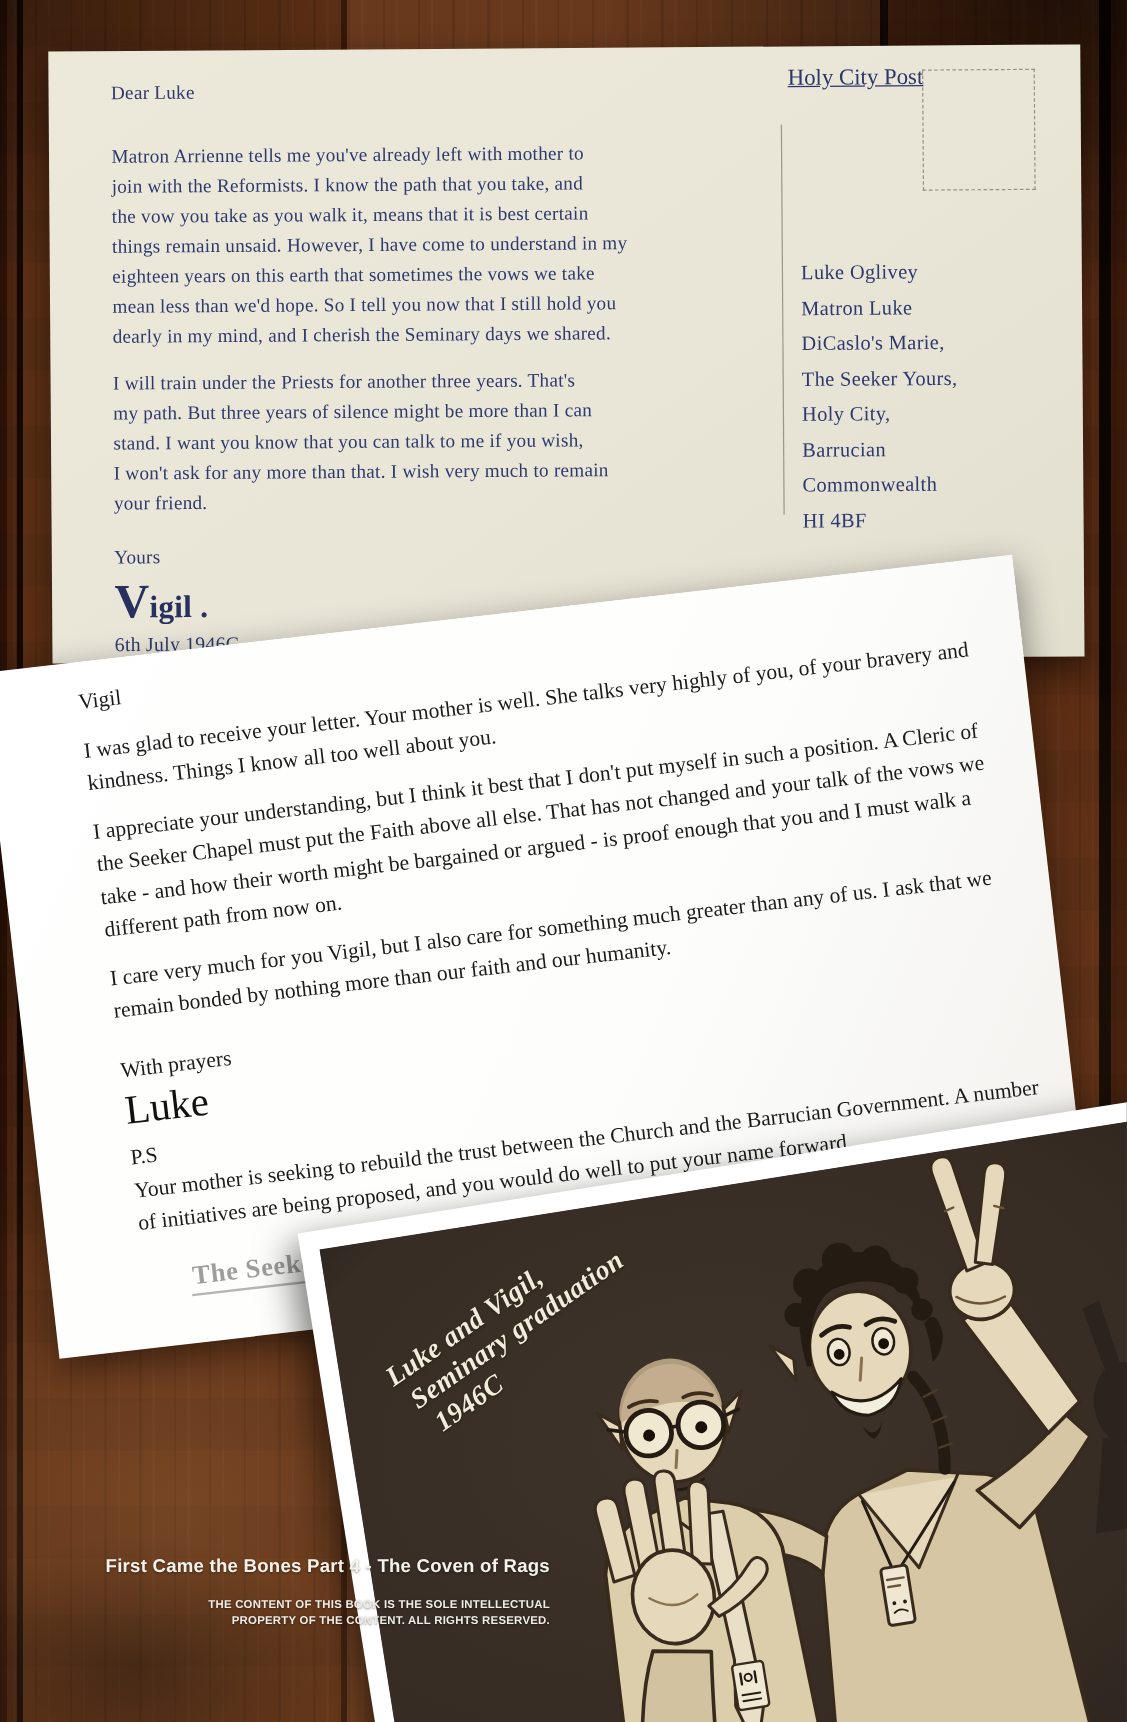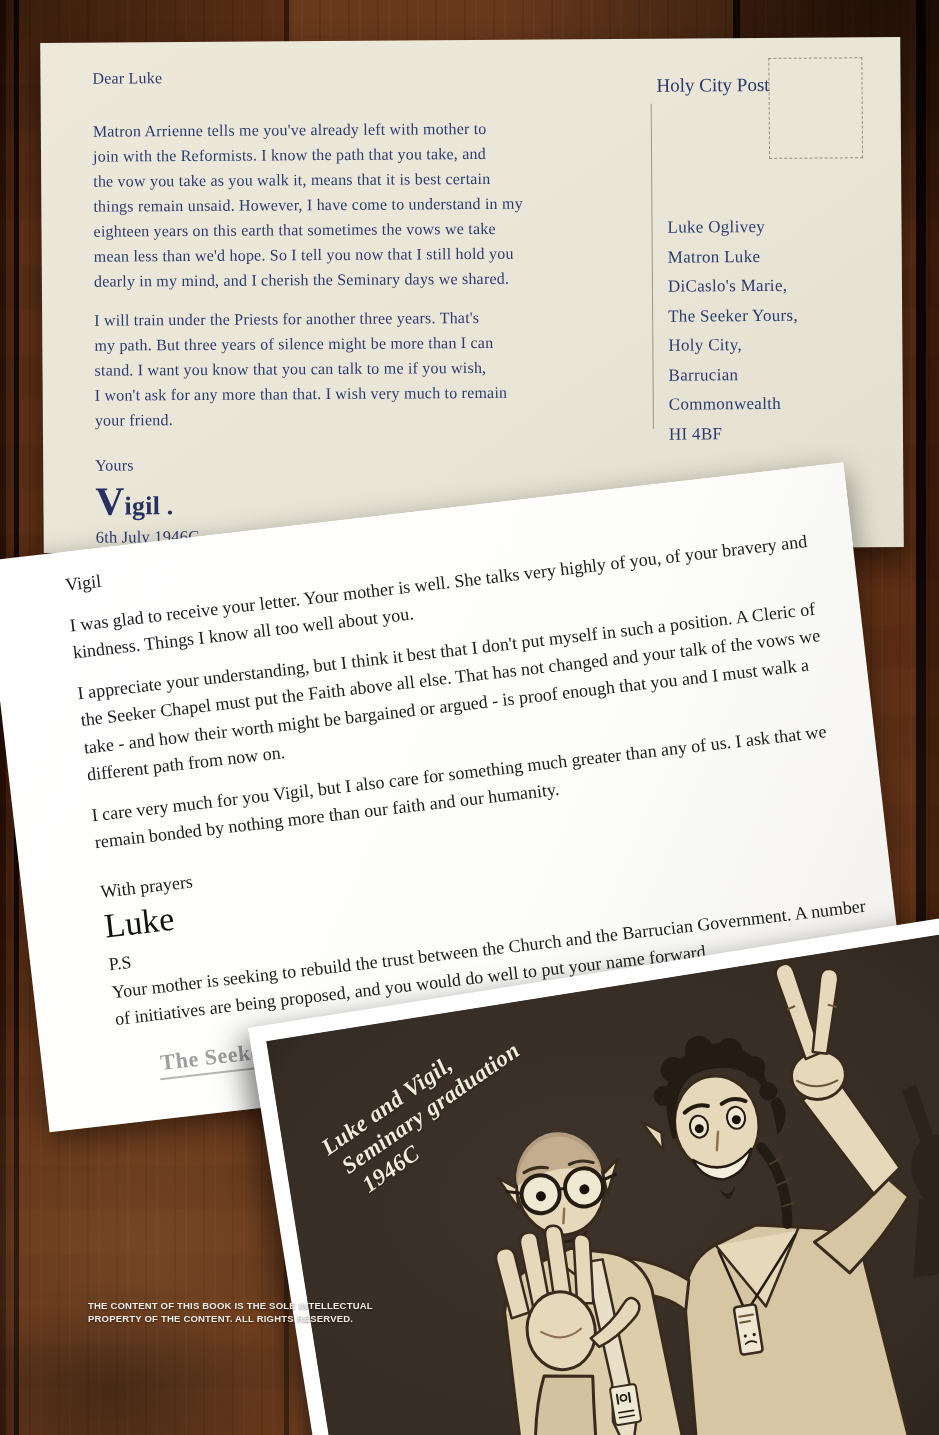--- a/index.html
+++ b/index.html
@@ -38,21 +38,21 @@
     color:#2e3a6d;
   }
   .pc-message{position:absolute;left:52px;top:23px;width:578px;font-size:16px;line-height:25px;letter-spacing:.2px;}
   .pc-para{margin-top:28px;}
   .pc-para2{margin-top:14px;}
   .pc-closing{margin-top:20px;}
   .pc-signature{display:block;margin-top:4px;font-size:26px;font-weight:bold;color:#27305f;line-height:40px;}
   .pc-signature::first-letter{font-size:40px;}
   .pc-date{font-size:16.5px;line-height:22px;}
   .pc-divider{position:absolute;left:610px;top:65px;width:1px;height:325px;background:rgba(92,86,70,.55);}
-  .pc-postmark{position:absolute;left:616px;top:36px;font-family:"Liberation Serif",serif;font-size:19px;color:#2c3668;}
+  .pc-postmark{position:absolute;left:616px;top:16px;font-family:"Liberation Serif",serif;font-size:19px;color:#2c3668;text-decoration:underline;}
   .pc-stamp{position:absolute;left:728px;top:20px;width:92px;height:99px;border:1px dashed #97917e;}
   .pc-address{position:absolute;left:626px;top:174px;font-size:17px;line-height:29.5px;letter-spacing:.3px;}
   
   .letter{
     position:absolute;left:-16px;top:561px;width:865px;height:575px;z-index:20;
     background:linear-gradient(120deg,#ffffff 0%,#fdfdfb 60%,#f2f1ee 100%);
     transform:rotate(-6.55deg);transform-origin:0 0;
     box-shadow:0 10px 30px rgba(0,0,0,.45);
     box-sizing:border-box;padding:20px 25px 0 78px;
     font-family:"Liberation Serif",serif;font-size:18px;line-height:27.5px;color:#1b1b1b;
@@ -79,21 +79,21 @@
     transform:rotate(-26deg);transform-origin:0 0;
     font-family:cursive;font-style:italic;font-weight:bold;
     font-size:23px;line-height:27px;color:#f2ecdc;letter-spacing:.5px;
     text-shadow:0 1px 2px rgba(0,0,0,.35);
   }
   .photo-caption .cap2{margin-left:6px;}
   .photo-caption .cap3{margin-left:12px;}
   
   .credits{position:absolute;left:88px;top:1295px;z-index:50;color:#f5f2ec;text-shadow:0 1px 2px rgba(0,0,0,.45);}
   .credits .big{font-size:15.5px;font-weight:bold;line-height:21px;letter-spacing:.2px;}
-  .credits .legal{margin-top:4px;font-size:9.5px;font-weight:bold;line-height:13px;color:#efece6;letter-spacing:.2px;}
+  .credits .legal{margin-top:15px;font-size:9.5px;font-weight:bold;line-height:13px;color:#efece6;letter-spacing:.2px;text-align:right;}
 </style>
 </head>
 <body>
 
 <div class="wood"></div>
 
 <div class="postcard">
   <div class="pc-message hand">
     <div>Dear Luke</div>
     <div class="pc-para">
@@ -265,17 +265,18 @@
     </svg>
     <div class="photo-caption">
       <div class="cap1">Luke and Vigil,</div>
       <div class="cap2">Seminary graduation</div>
       <div class="cap3">1946C</div>
     </div>
   </div>
 </div>
 
 <div class="credits">
+  <div class="big">First Came the Bones Part 4 - The Coven of Rags</div>
   <div class="legal">
     <div>THE CONTENT OF THIS BOOK IS THE SOLE INTELLECTUAL</div>
     <div>PROPERTY OF THE CONTENT. ALL RIGHTS RESERVED.</div>
   </div>
 </div>
 
 </body></html>

